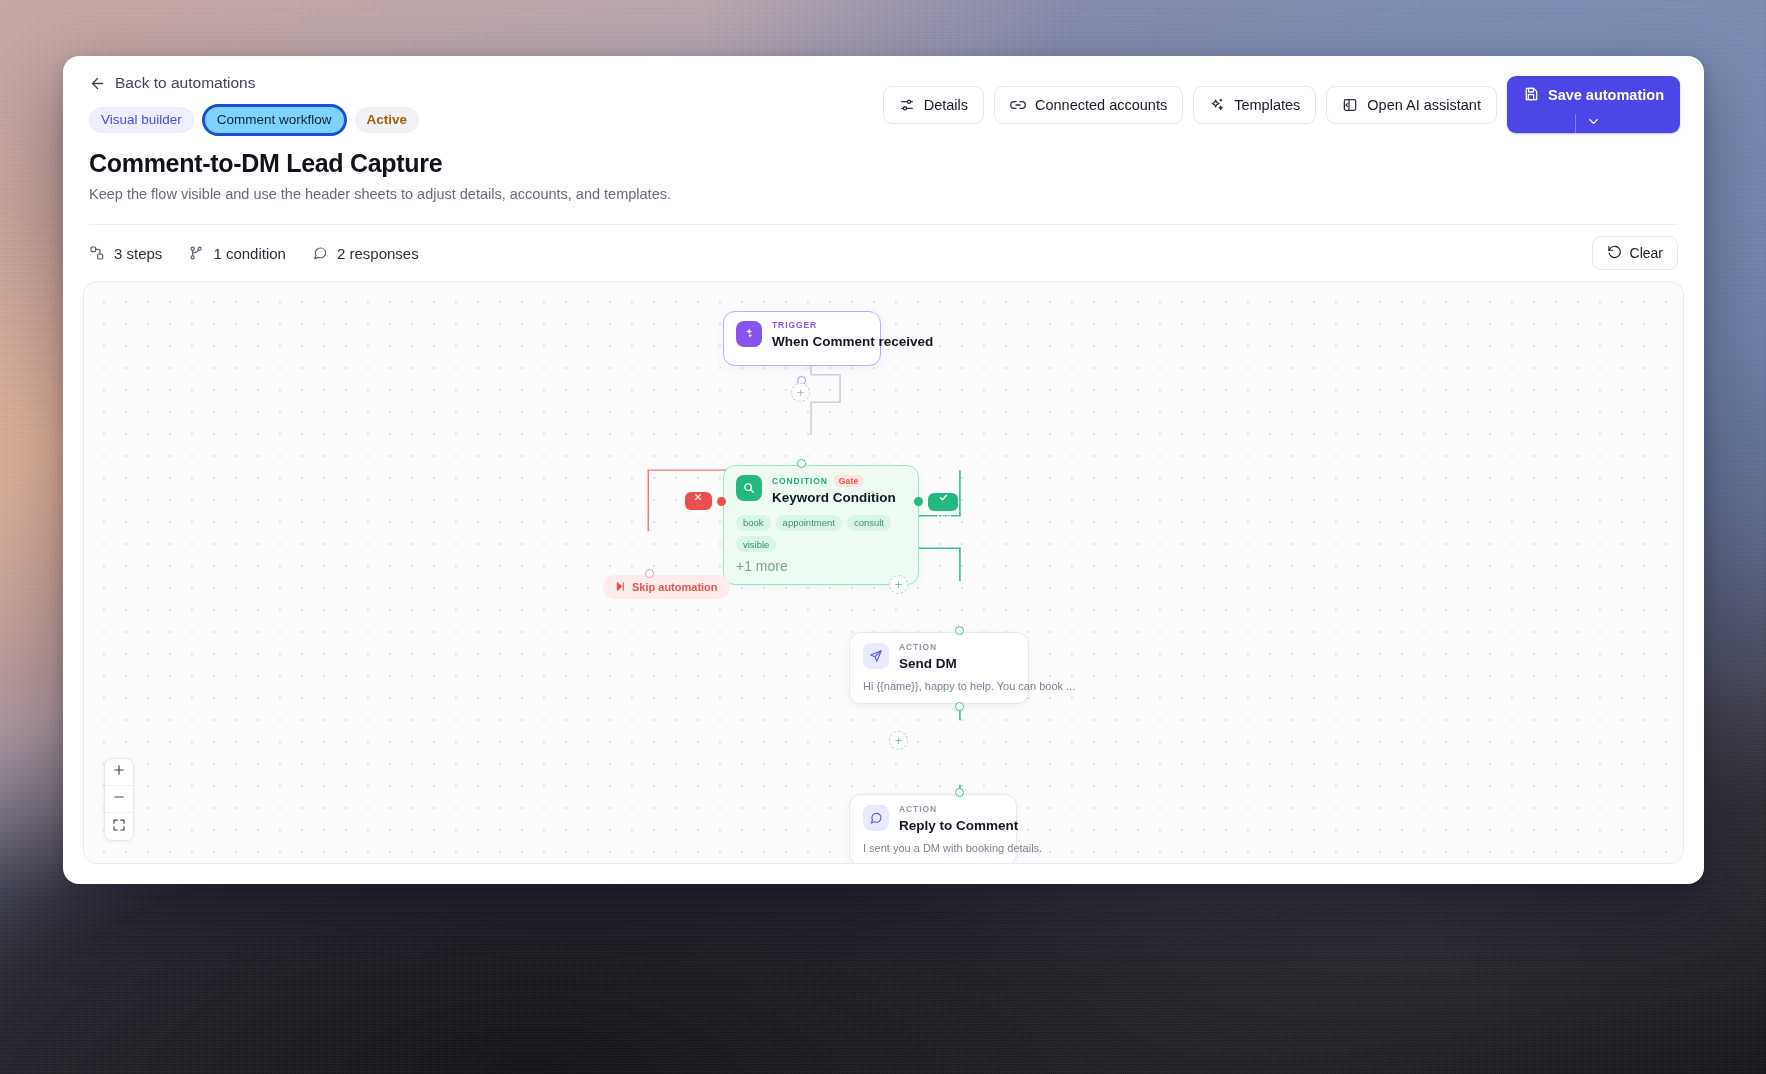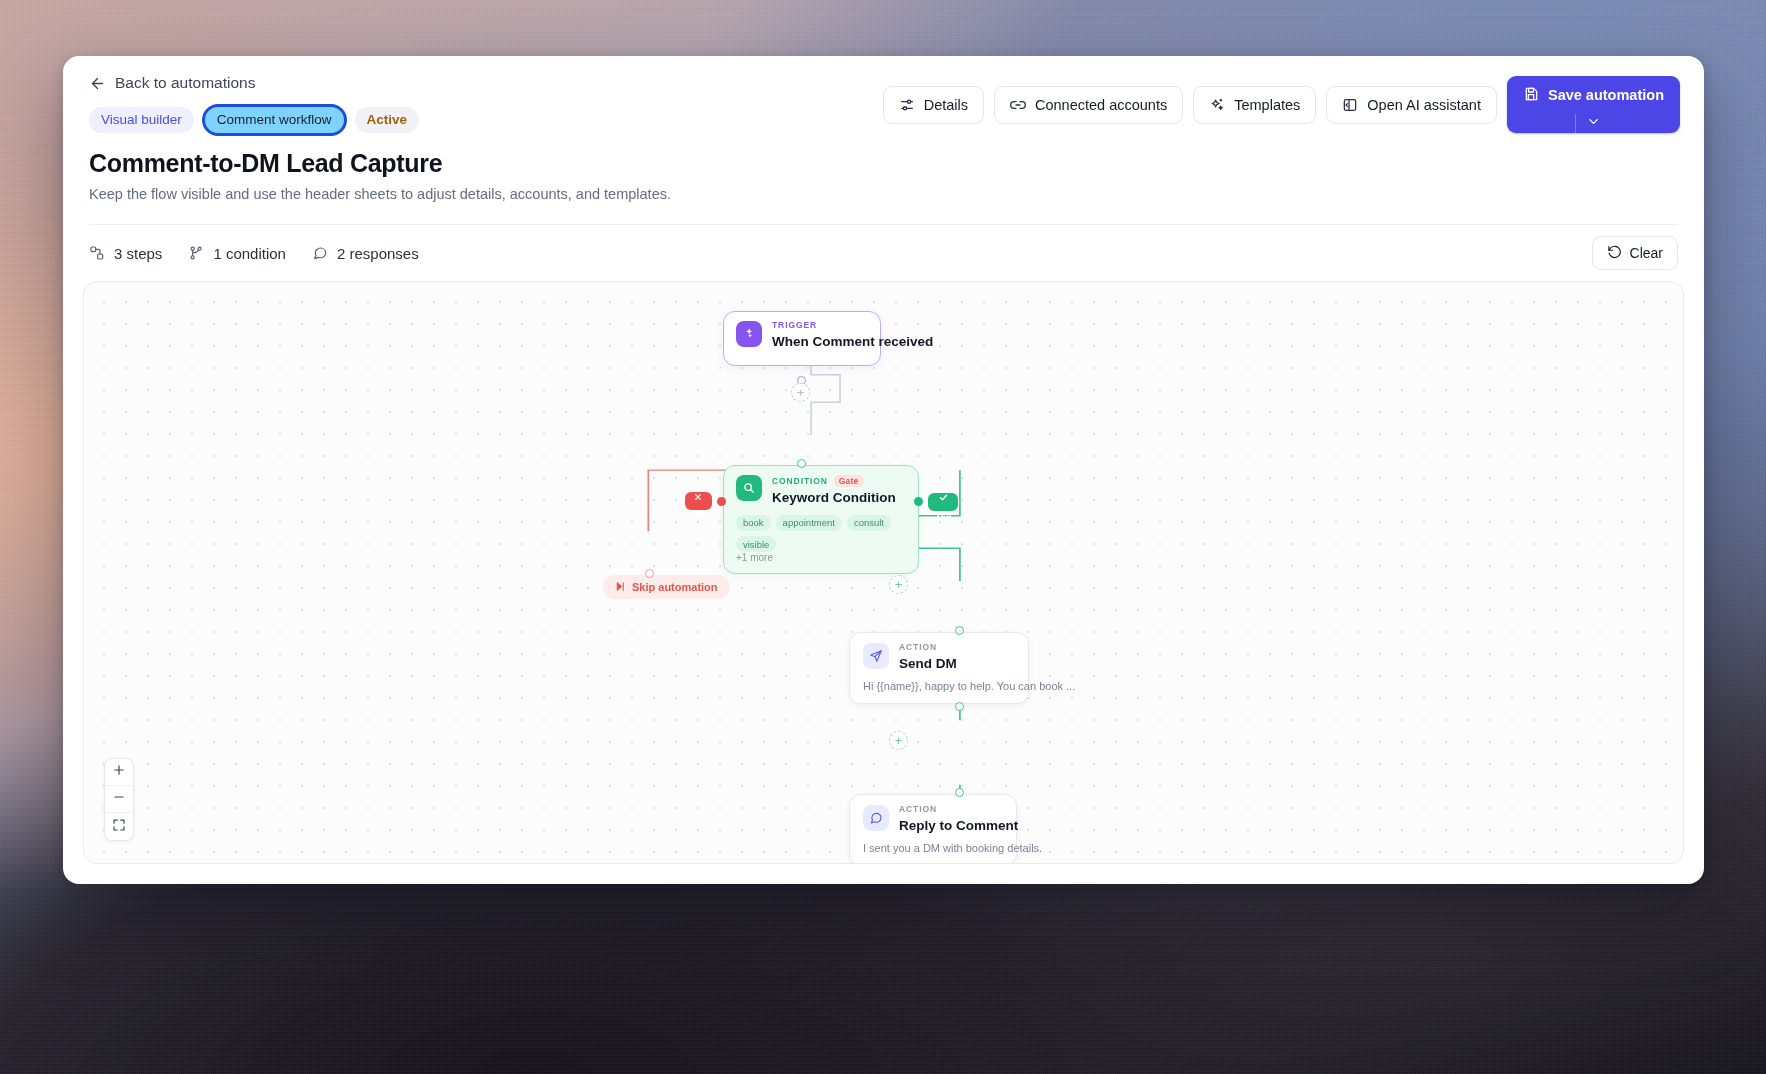--- a/index.html
+++ b/index.html
@@ -283,21 +283,21 @@
   .chips { display: flex; flex-wrap: wrap; gap: 5px; margin-top: 9px; }
   .chip {
     font-size: 9.5px;
     color: #3f8f6d;
     background: #d9f5e7;
     border-radius: 999px;
     padding: 2.5px 7px;
     line-height: 1.2;
     text-align: right;
   }
-  .more { font-size: 10px; color: #7fa392; }
+  .more { font-size: 14px; color: #7fa392; margin-top: 6px; }
 
   .action-ico { background: #e9eaff; }
 
   
   .branch {
     position: absolute;
     display: flex;
     align-items: center;
     gap: 4px;
     height: 18px;

